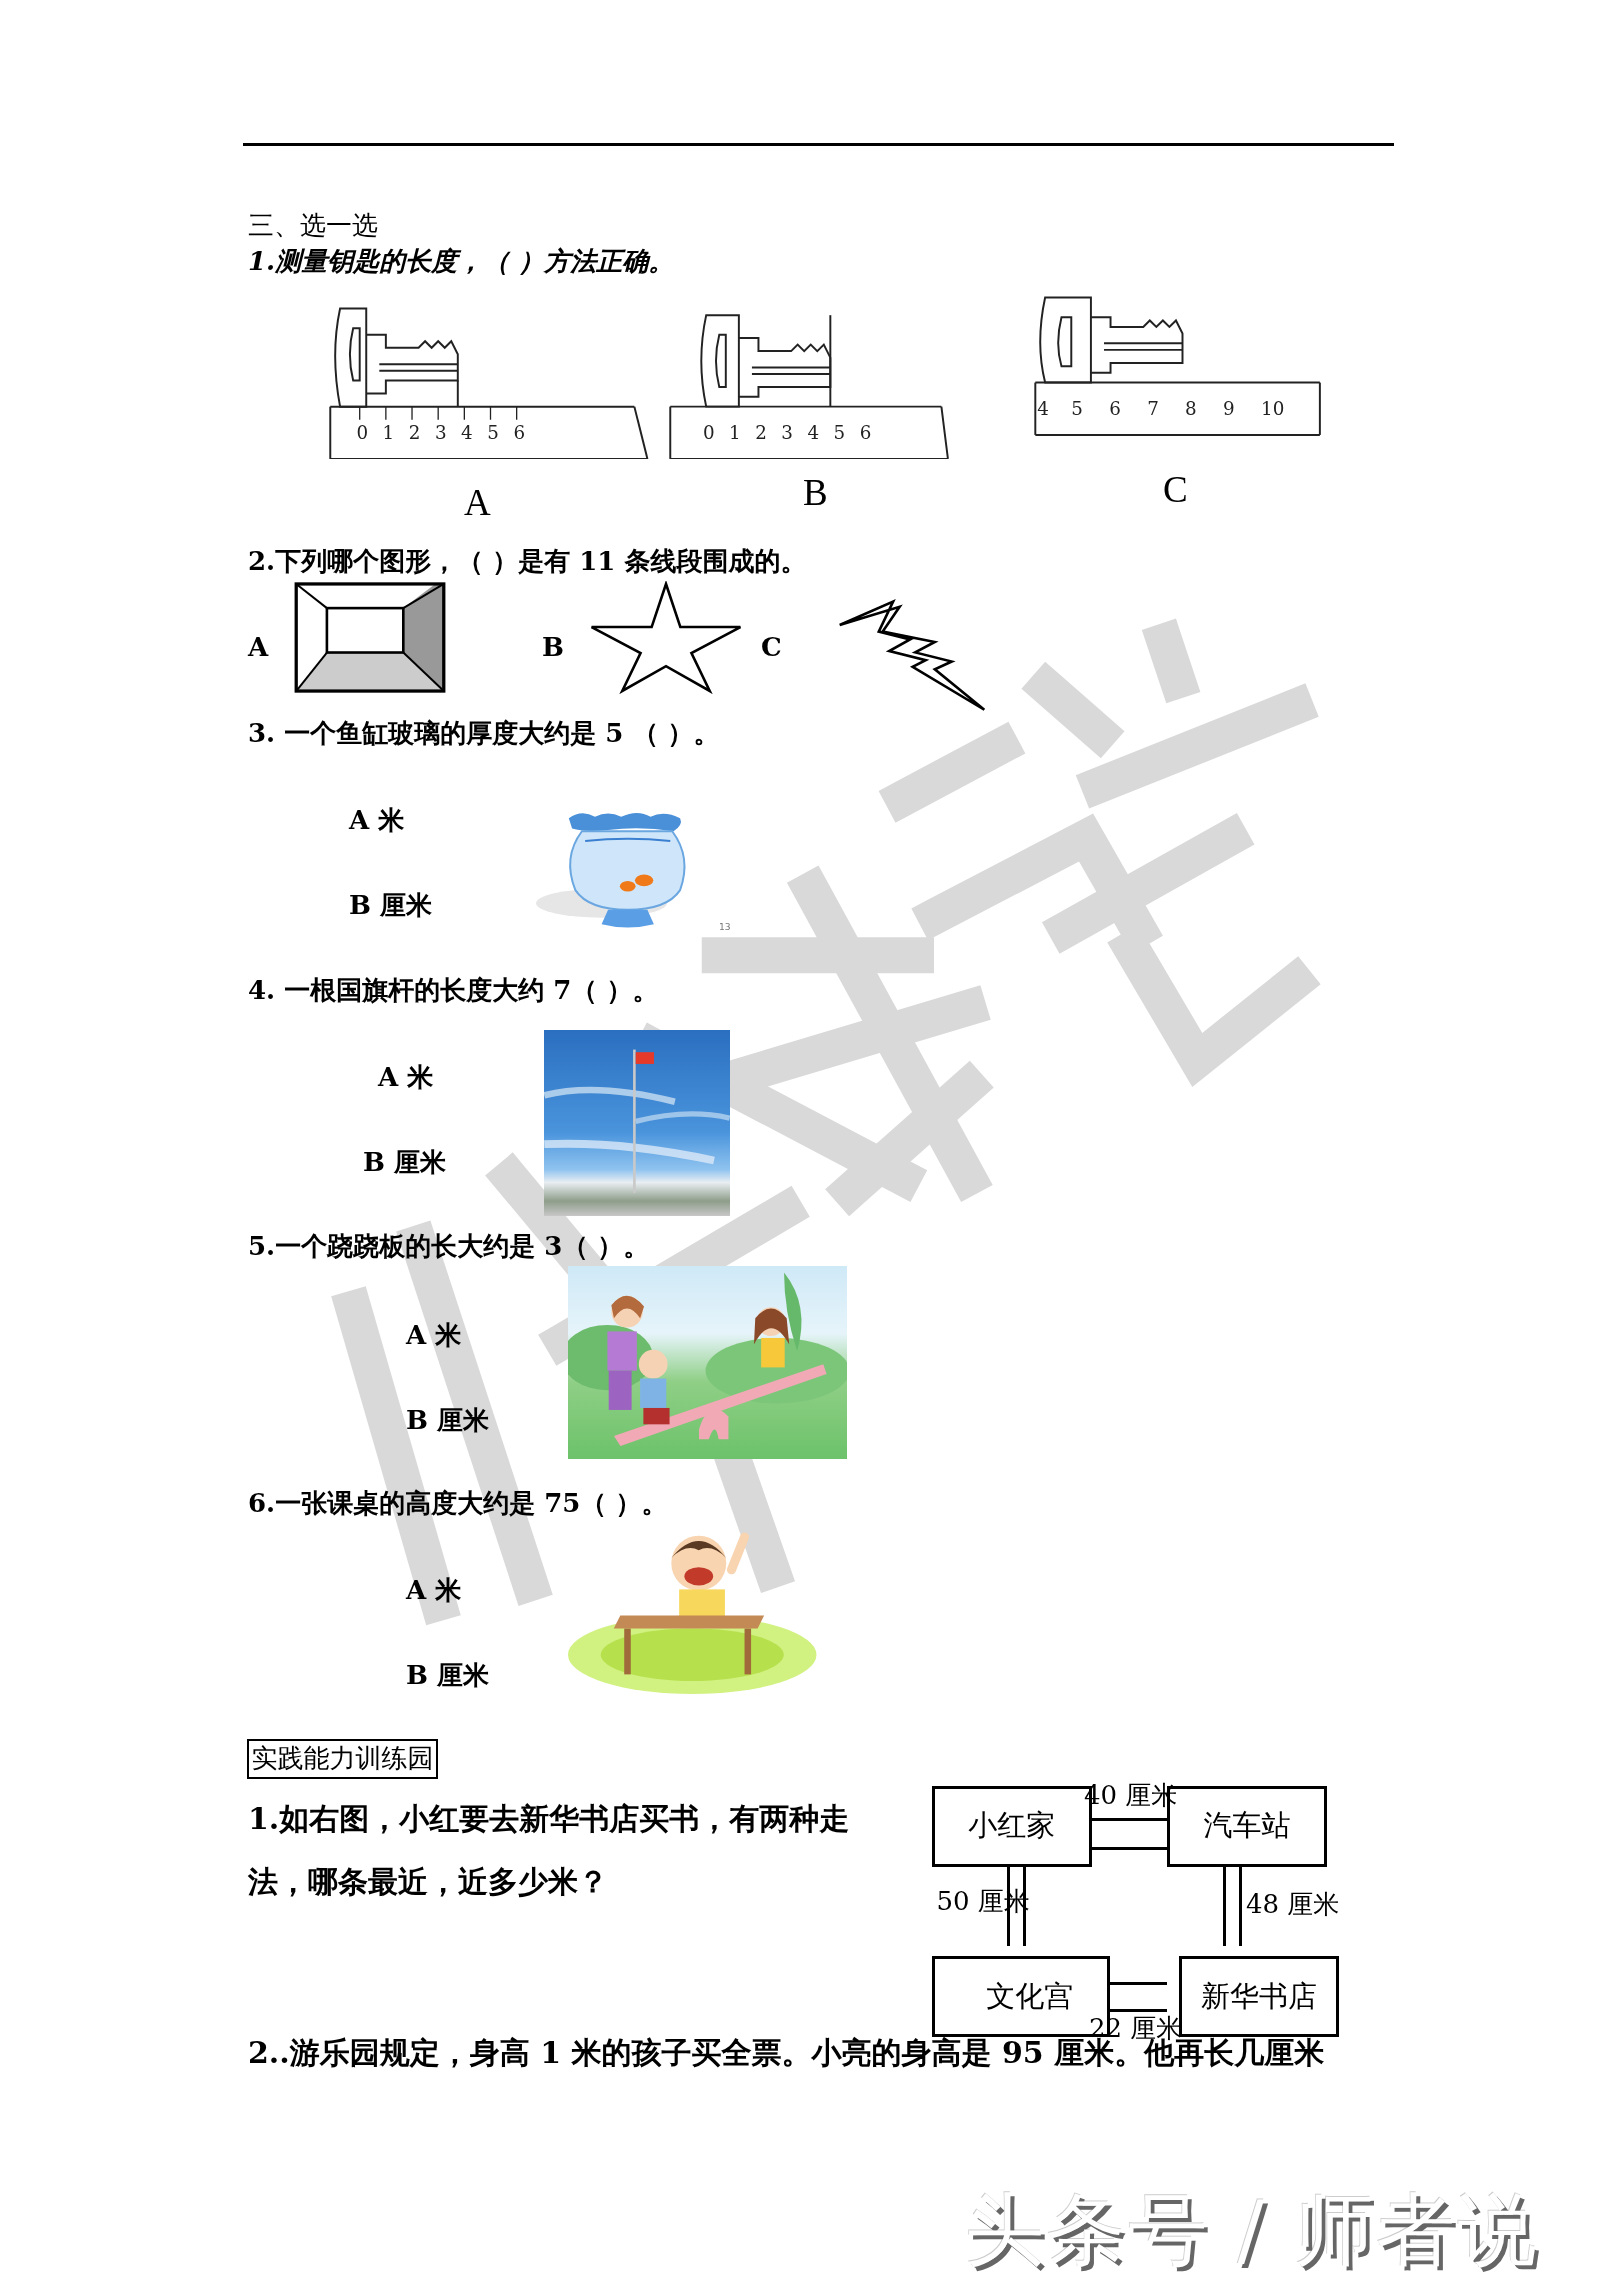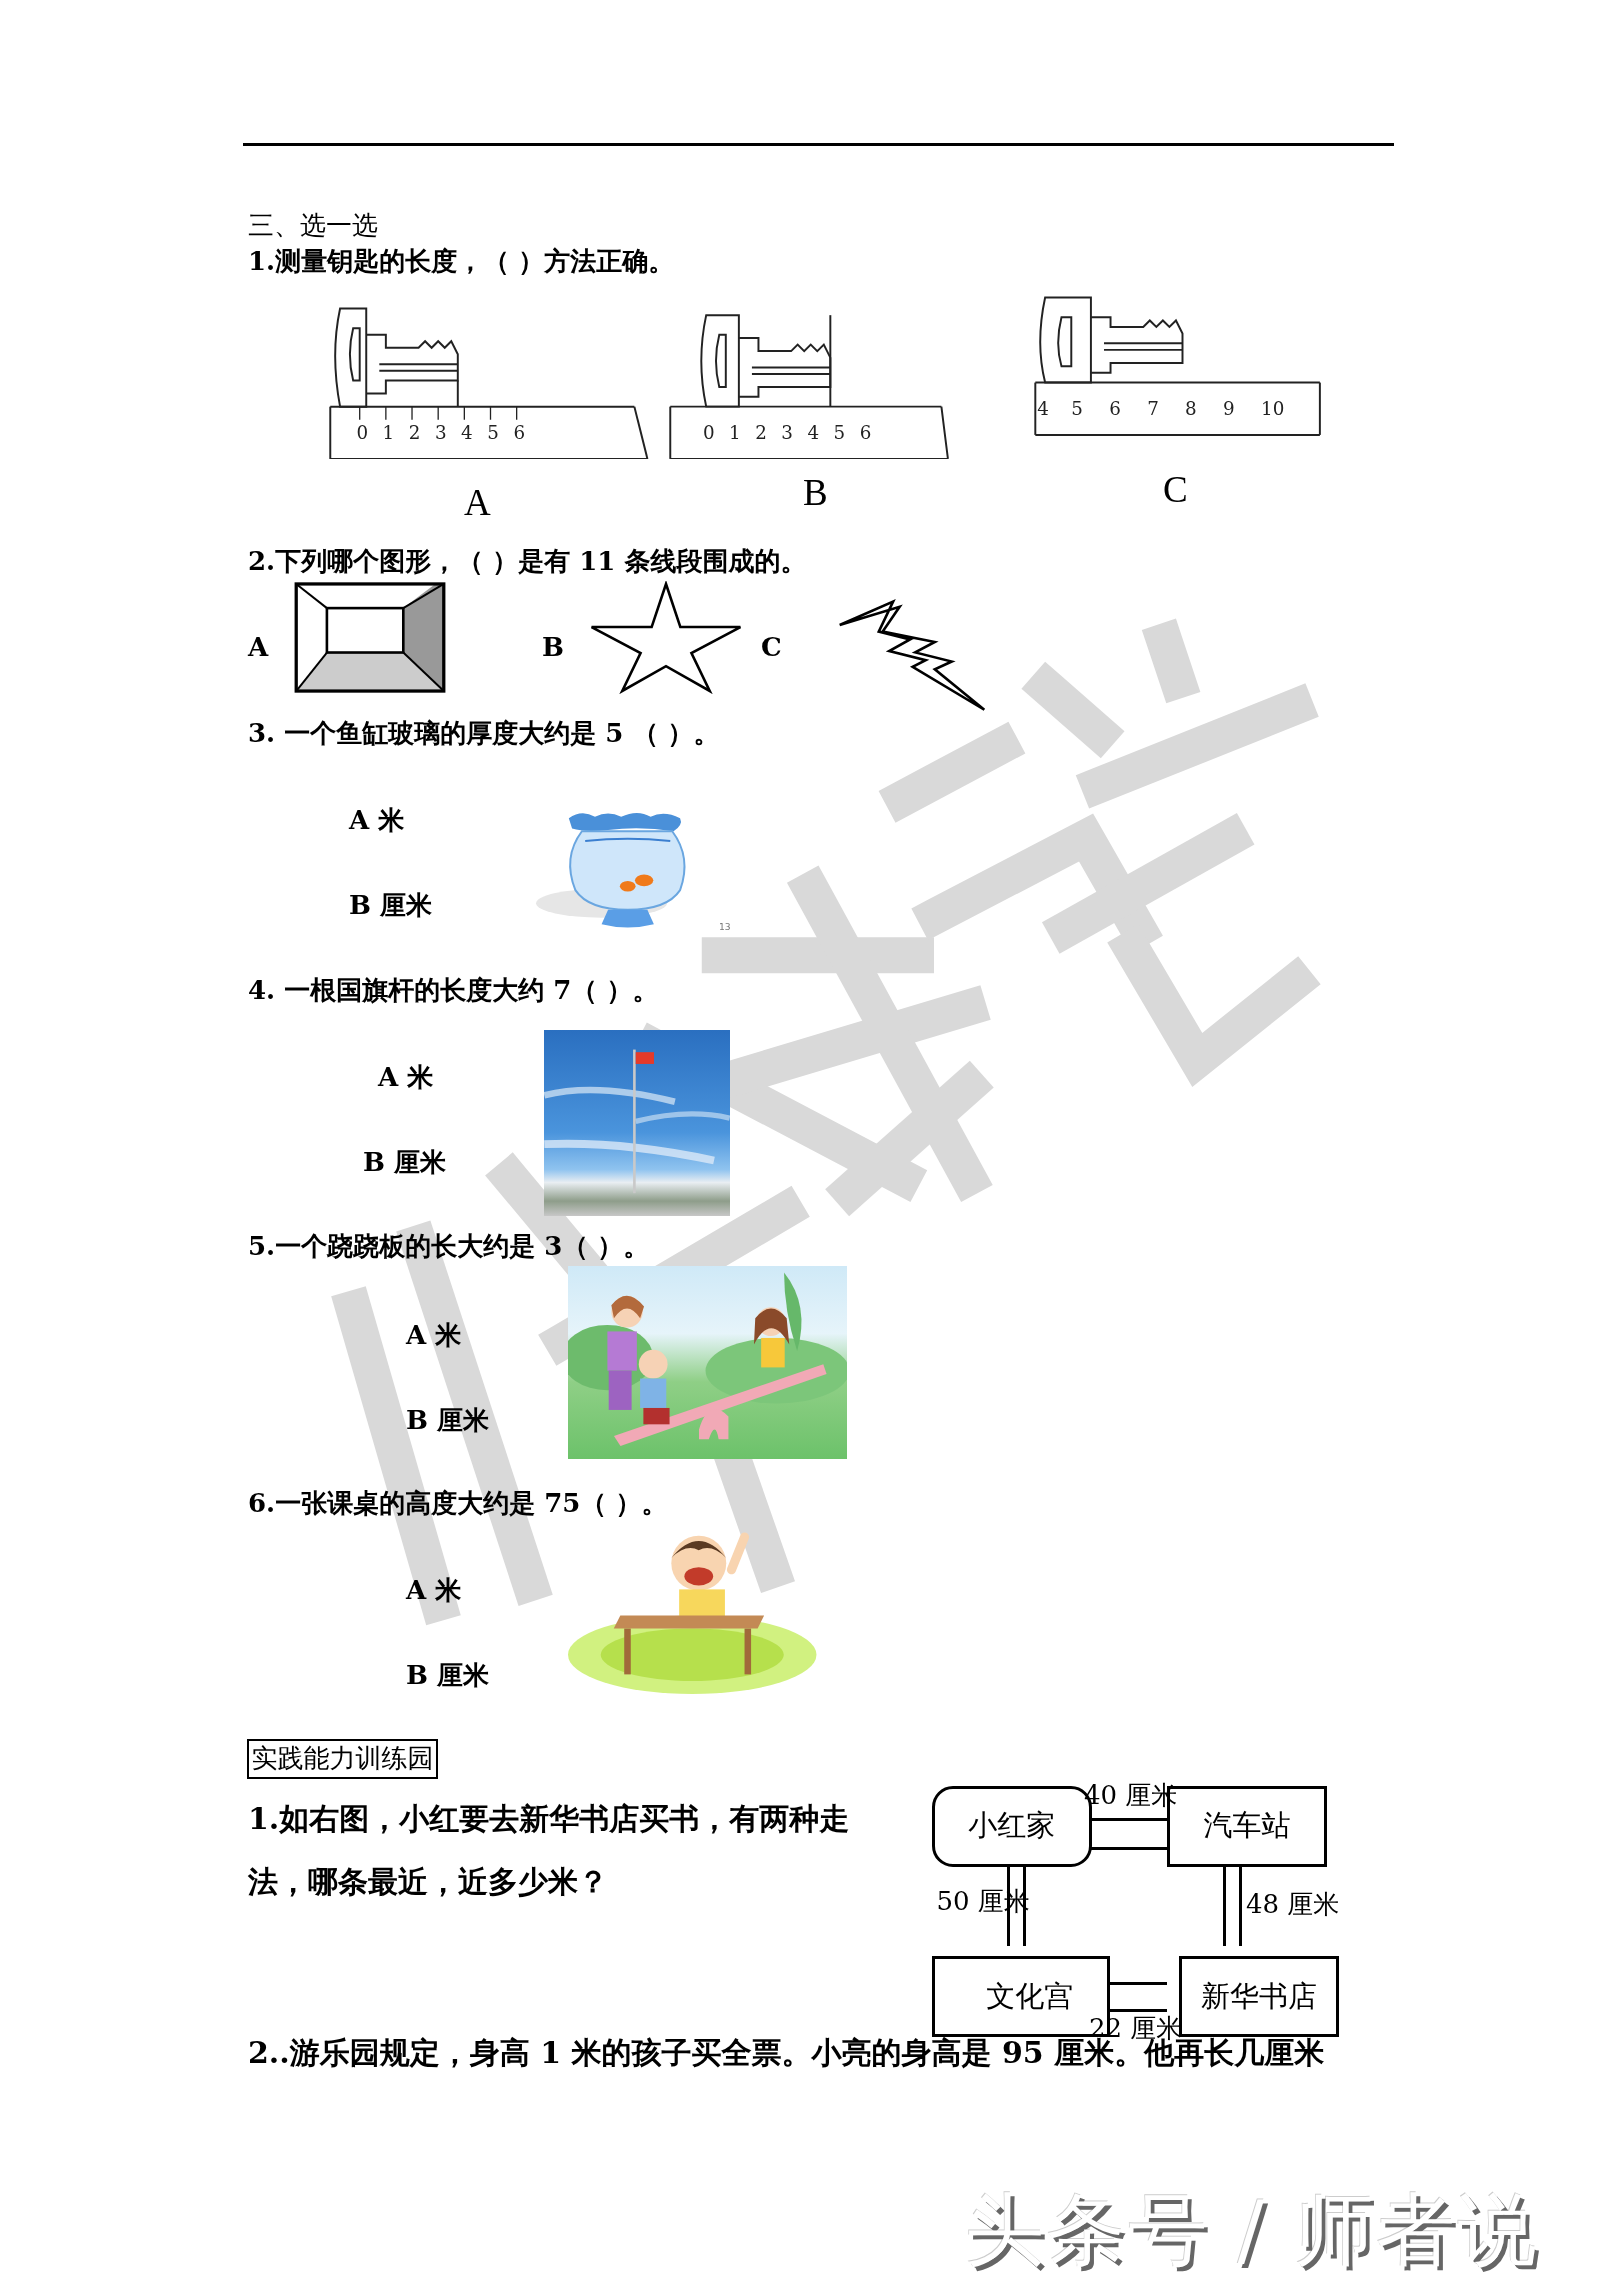--- a/index.html
+++ b/index.html
@@ -48,21 +48,21 @@
       <path d="M1150 520 L1400 380"></path>
       <path d="M1250 550 L1350 720 L1500 600"></path>
     </g>
   </svg>
 </div>
 
 <div class="abs rule"></div>
 
 <div class="abs txt" style="left:248px; top:210px;">三、选一选</div>
 
-<div class="abs txt bold" style="left:248px; top:246px;">1.测量钥匙的长度，（      ）方法正确。</div>
+<div class="abs txt bold" style="left:248px; top:246px;font-style:italic;">1.测量钥匙的长度，（      ）方法正确。</div>
 
 <div class="abs" style="left:327px; top:302px; width:327px; height:157px;">
   <svg width="327" height="157" viewBox="0 0 500 240">
     <g stroke="#222" fill="none" stroke-width="3">
       <path d="M20 10 Q5 80 20 160 L60 160 L60 10 Z"></path>
       <path d="M40 40 Q30 80 40 120 L50 120 L50 40 Z"></path>
       <path d="M60 50 L90 50 L90 70 L140 70 L150 60 L160 70 L170 60 L180 70 L190 60 L200 80 L200 120 L90 120 L90 140 L60 140"></path>
       <line x1="80" y1="95" x2="200" y2="95"></line>
       <line x1="80" y1="105" x2="200" y2="105"></line>
       <line x1="5" y1="160" x2="470" y2="160"></line>
@@ -252,21 +252,21 @@
 <div class="abs big" style="left:248px; top:1800px;">1.如右图，小红要去新华书店买书，有两种走</div>
 <div class="abs big" style="left:248px; top:1863px;">法，哪条最近，近多少米？</div>
 
 <div class="abs" style="left:922px; top:1766px; width:419px; height:236px;">
 
   <div class="abs" style="left:160px; top:52px; width:85px; height:26px; border-top:3.3px solid #000; border-bottom:3.3px solid #000;"></div>
   <div class="abs" style="left:85px; top:88px; width:13px; height:92px; border-left:3.3px solid #000; border-right:3.3px solid #000;"></div>
   <div class="abs" style="left:301px; top:88px; width:13px; height:92px; border-left:3.3px solid #000; border-right:3.3px solid #000;"></div>
   <div class="abs" style="left:160px; top:216px; width:85px; height:23.6px; border-top:3.3px solid #000; border-bottom:3.3px solid #000;"></div>
 
-  <div class="node" style="left:9.8px; top:19.6px; width:154px; height:75px;border-radius:21px;">小红家</div>
+  <div class="node" style="left:9.8px; top:19.6px; width:154px; height:75px;">小红家</div>
   <div class="node" style="left:245px; top:19.6px; width:154px; height:75px;">汽车站</div>
   <div class="node" style="left:9.8px; top:190px; width:154px; height:75px;padding-left:18px;">文化宫</div>
   <div class="node" style="left:257px; top:190px; width:154px; height:75px;">新华书店</div>
 
   <div class="edge-label" style="left:162px; top:11.8px;">40 厘米</div>
   <div class="edge-label" style="left:14.4px; top:118px;">50 厘米</div>
   <div class="edge-label" style="left:324px; top:121px;">48 厘米</div>
   <div class="edge-label" style="left:167px; top:245px;">22 厘米</div>
 </div>
 

